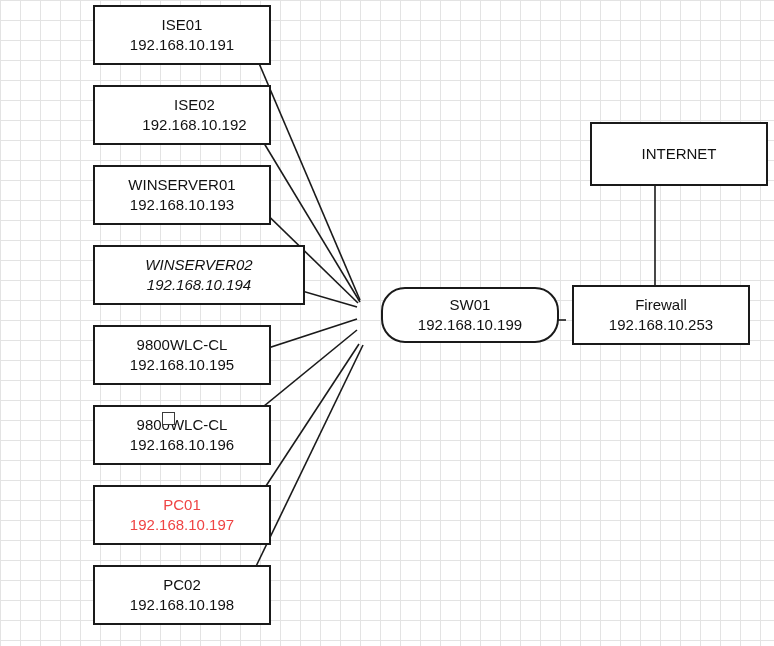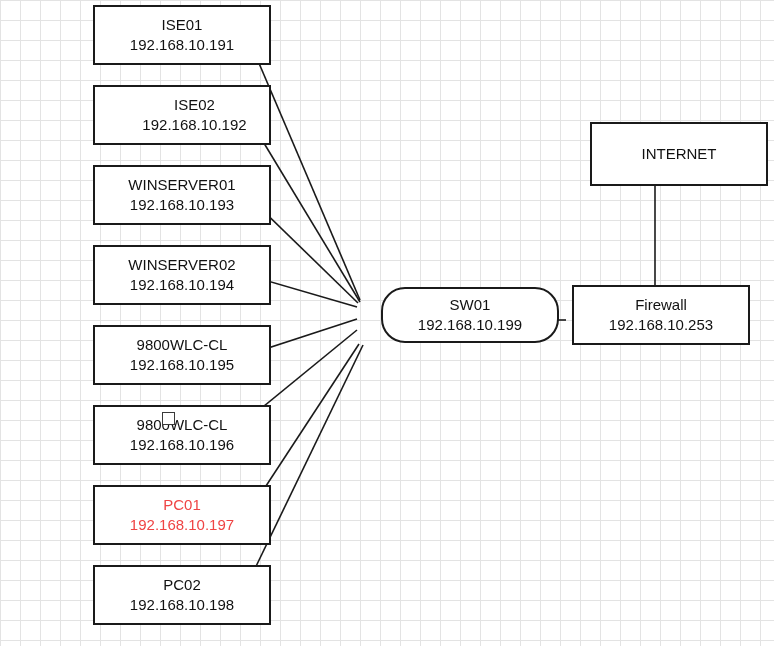--- a/index.html
+++ b/index.html
@@ -87,21 +87,21 @@
         <span class="ip">192.168.10.191</span>
       </div>
       <div class="node" style="left: 69px; top: 85px; width: 178px; height: 60px; border-color: rgb(26, 26, 26); background: rgb(255, 255, 255); color: rgb(17, 17, 17); padding-left: 25px;">
         <span class="nm">ISE02</span>
         <span class="ip">192.168.10.192</span>
       </div>
       <div class="node" style="left: 69px; top: 165px; width: 178px; height: 60px; border-color: rgb(26, 26, 26); background: rgb(255, 255, 255); color: rgb(17, 17, 17);">
         <span class="nm">WINSERVER01</span>
         <span class="ip">192.168.10.193</span>
       </div>
-      <div class="node" style="left: 69px; top: 245px; width: 178px; height: 60px; border-color: rgb(26, 26, 26); background: rgb(255, 255, 255); color: rgb(17, 17, 17);">
+      <div class="node" style="left: 69px; top: 245px; width: 212px; height: 60px; border-color: rgb(26, 26, 26); background: rgb(255, 255, 255); color: rgb(17, 17, 17); font-style: italic;">
         <span class="nm">WINSERVER02</span>
         <span class="ip">192.168.10.194</span>
       </div>
       <div class="node" style="left: 69px; top: 325px; width: 178px; height: 60px; border-color: rgb(26, 26, 26); background: rgb(255, 255, 255); color: rgb(17, 17, 17);">
         <span class="nm">9800WLC-CL</span>
         <span class="ip">192.168.10.195</span>
       </div>
       <div class="node" style="left: 69px; top: 405px; width: 178px; height: 60px; border-color: rgb(26, 26, 26); background: rgb(255, 255, 255); color: rgb(17, 17, 17);">
         <span class="nm">9800WLC-CL</span>
         <span class="ip">192.168.10.196</span>

